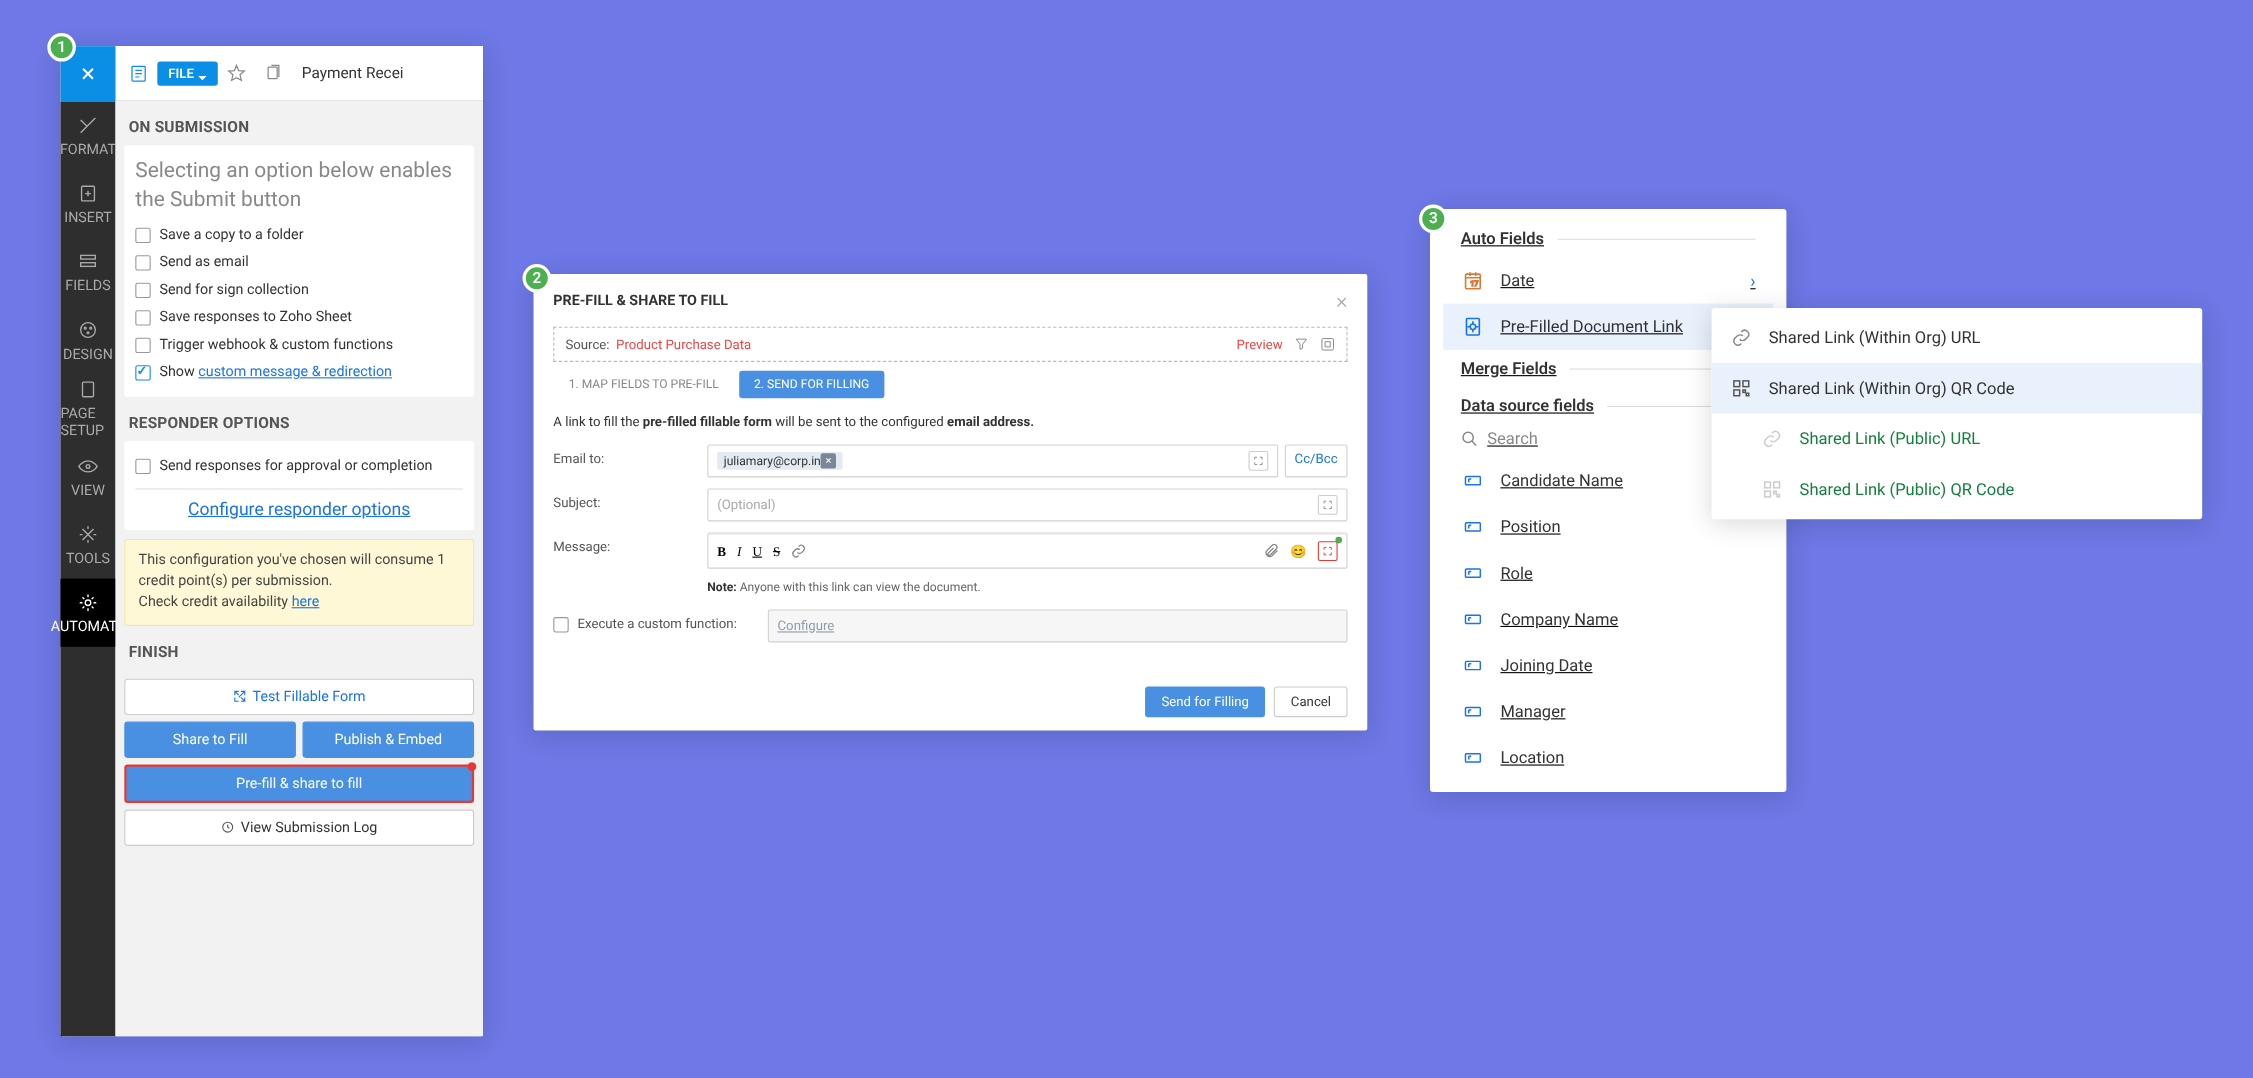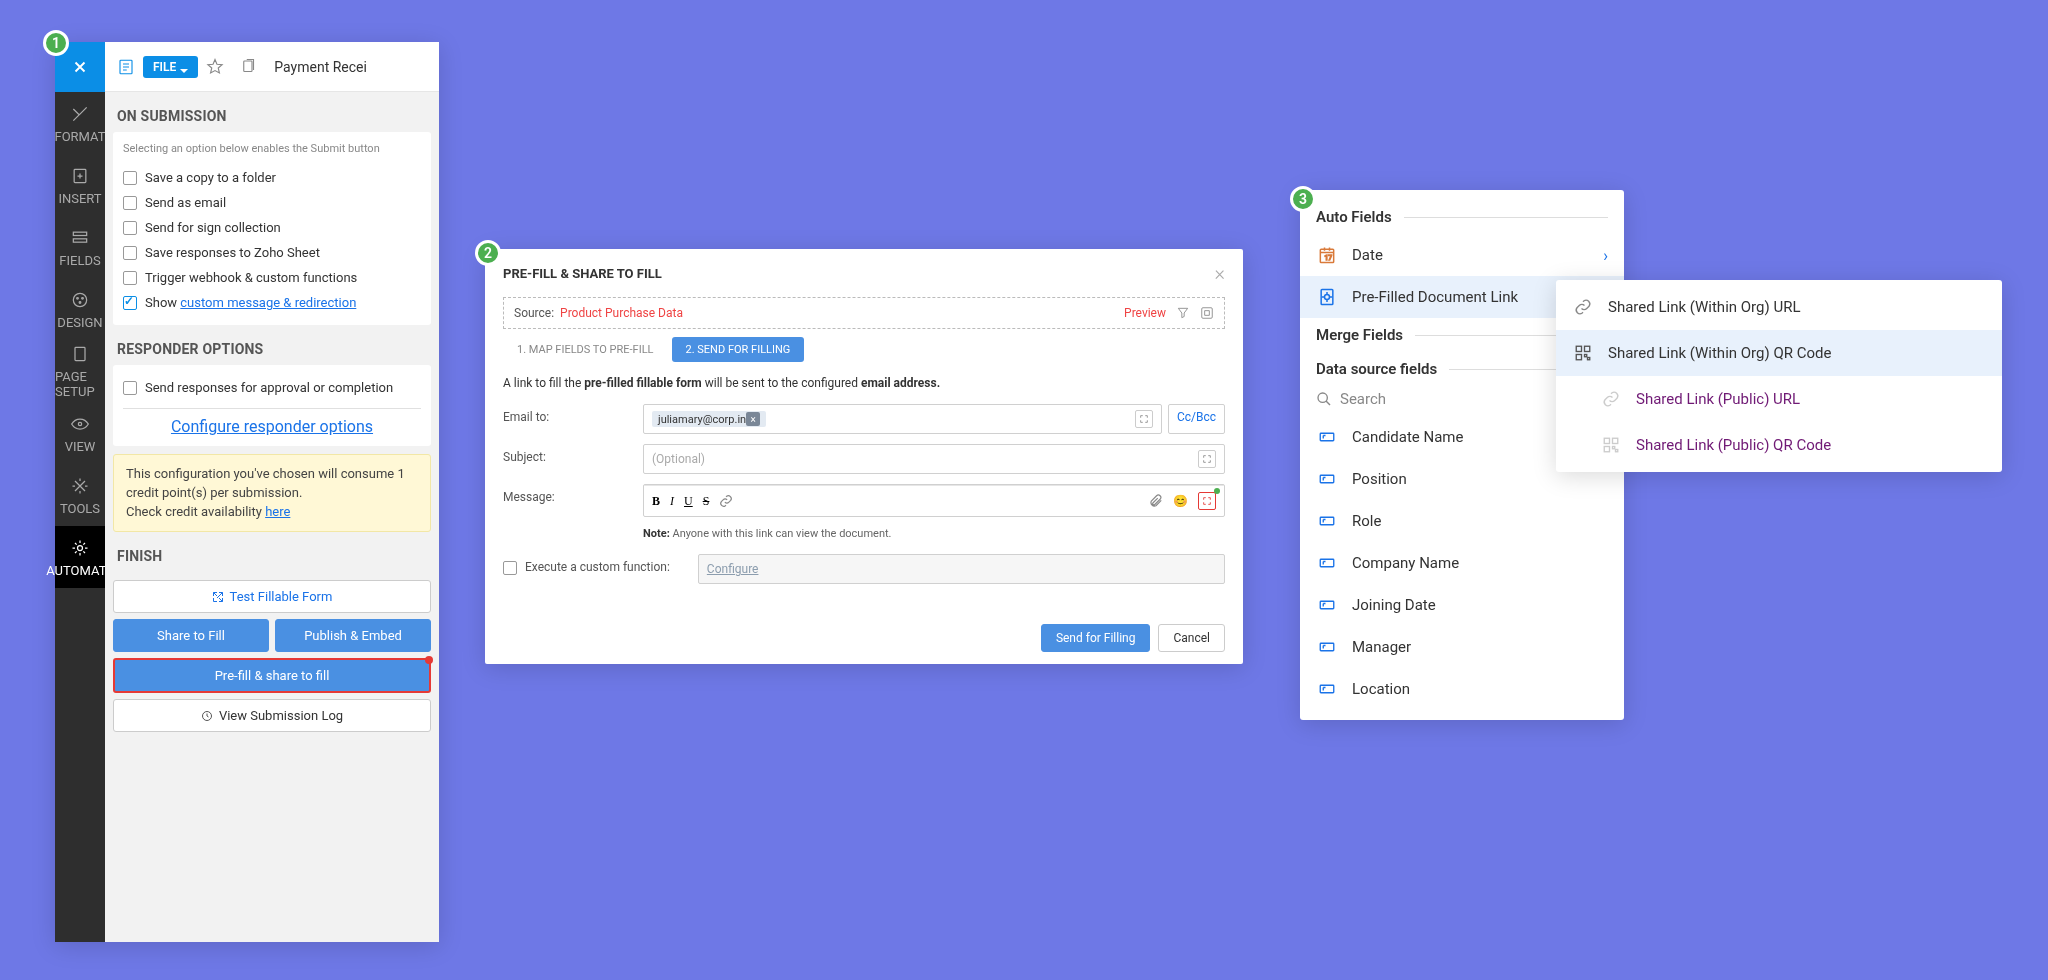--- a/index.html
+++ b/index.html
@@ -20,21 +20,21 @@
 
 .left-rail { width: 50px; background: #2e2e2e; padding-top: 50px; }
 .rail-item { height: 62px; display: flex; flex-direction: column; align-items: center; justify-content: center; color: #aaa; font-size: 13px; gap: 4px; cursor: pointer; }
 .rail-item.active { background: #000; color: #fff; }
 .rail-icon { width: 22px; height: 22px; display: flex; align-items: center; justify-content: center; }
 
 .main-pane { flex: 1; padding-top: 50px; overflow: hidden; background: #f2f2f2; }
 .section { margin: 8px; }
 .section-title { font-size: 14px; font-weight: 700; color: #555; padding: 8px 4px; letter-spacing: 0.2px; }
 .panel-box { background: #fff; border-radius: 3px; padding: 10px 10px; }
-.helper { font-size: 11px; color: #888; margin-bottom: 8px; line-height: 1.35; }
+.helper { font-size: 19px; color: #888; margin-bottom: 8px; line-height: 1.35; }
 .chk-row { display: flex; align-items: center; gap: 8px; font-size: 13px; color: #333; padding: 5px 0; }
 .chk { width: 14px; height: 14px; border: 1.5px solid #999; border-radius: 2px; flex-shrink: 0; margin-top: 1px; position: relative; }
 .chk.checked { border-color: #0b8ee6; }
 .chk.checked::after { content: "✓"; position: absolute; top: -3px; left: 0; color: #0b8ee6; font-size: 12px; font-weight: 700; }
 .link { color: #1a73e8; text-decoration: underline; cursor: pointer; }
 .divider { height: 1px; background: #e0e0e0; margin: 8px 0; }
 .yellow-box { background: #fff8d6; border: 1px solid #f2e7a6; border-radius: 3px; padding: 10px 12px; font-size: 13px; color: #444; line-height: 1.45; margin: 8px; }
 .btn-row { display: flex; gap: 6px; margin: 6px 8px; align-items: flex-end; }
 .btn { flex: 1; padding: 8px 4px; font-size: 13px; border-radius: 3px; text-align: center; cursor: pointer; }
 .btn-outline { border: 1px solid #ccc; background: #fff; color: #1a73e8; display: flex; align-items: center; justify-content: center; gap: 6px; }
@@ -71,32 +71,32 @@
 .note-text b { font-weight: 700; color: #333; }
 .modal-footer { padding: 12px 18px; display: flex; justify-content: flex-end; gap: 8px; }
 .btn-sm { padding: 6px 14px; font-size: 12px; border-radius: 3px; cursor: pointer; }
 .btn-sm-blue { background: #4a90e2; color: #fff; border: 1px solid #4a90e2; }
 .btn-sm-outline { background: #fff; color: #333; border: 1px solid #ccc; }
 .expand-sq { width: 18px; height: 18px; border: 1px solid #ccc; border-radius: 2px; display: flex; align-items: center; justify-content: center; margin-left: auto; }
 .red-sq { border-color: #e53935; position: relative; }
 .red-sq::after { content: ""; position: absolute; top: -5px; right: -5px; width: 6px; height: 6px; background: #4caf50; border-radius: 50%; }
 
 
-.panel3 { position: absolute; left: 1300px; top: 190px; width: 324px; background: #fff; border-radius: 3px; box-shadow: 0 4px 24px rgba(0,0,0,0.15); padding: 10px 0; }
+.panel3 { position: absolute; left: 1300px; top: 190px; width: 324px; background: #fff; border-radius: 3px; box-shadow: 0 4px 24px rgba(0,0,0,0.15); padding: 10px 12px; text-decoration: underline; }
 .p3-heading { font-size: 15px; font-weight: 600; color: #333; padding: 8px 16px; position: relative; display: flex; align-items: center; }
 .p3-heading::after { content: ""; flex: 1; height: 1px; background: #ddd; margin-left: 12px; }
 .p3-item { display: flex; align-items: center; padding: 10px 16px; font-size: 15px; color: #333; cursor: pointer; position: relative; }
 .p3-item:hover, .p3-item.hl { background: #e8f1fc; }
 .p3-icon { width: 22px; height: 22px; margin-right: 14px; display: flex; align-items: center; justify-content: center; }
 .p3-chevron { margin-left: auto; color: #1a73e8; font-size: 16px; }
 .p3-search { margin: 4px 16px 8px; display: flex; align-items: center; gap: 8px; color: #888; font-size: 15px; }
 
 .submenu { position: absolute; left: 1556px; top: 280px; width: 446px; background: #fff; border-radius: 3px; box-shadow: 0 4px 24px rgba(0,0,0,0.15); padding: 4px 0; }
 .sm-item { display: flex; align-items: center; padding: 12px 16px; font-size: 15px; color: #333; cursor: pointer; }
-.sm-item.disabled { color: #701a75; padding-left: 44px; }
+.sm-item.disabled { color: #15803d; padding-left: 44px; }
 .sm-item.hl { background: #e8f1fc; }
 .sm-icon { width: 22px; height: 22px; margin-right: 14px; display: flex; align-items: center; justify-content: center; }
 
 .icon-svg { width: 18px; height: 18px; }
 </style>
 </head>
 <body>
 
 <div class="badge badge1">1</div>
 <div class="badge badge2">2</div>

